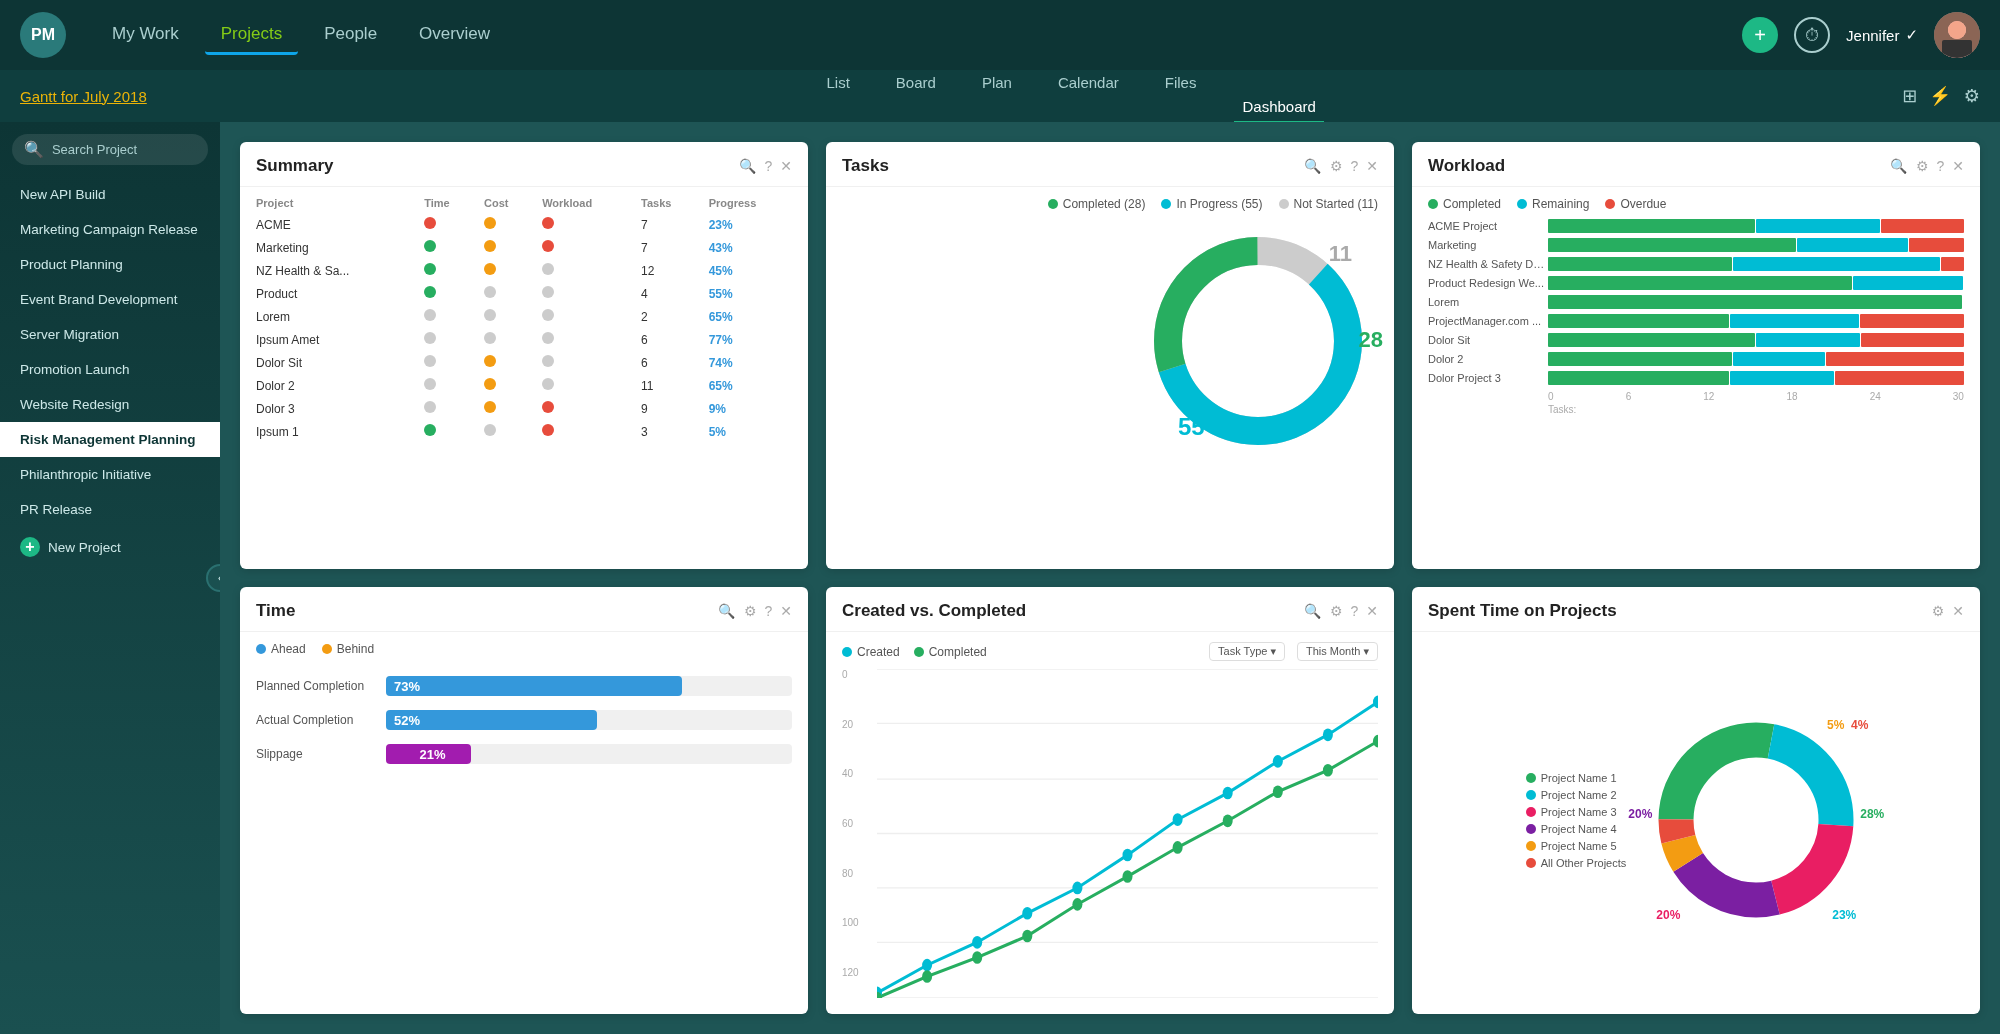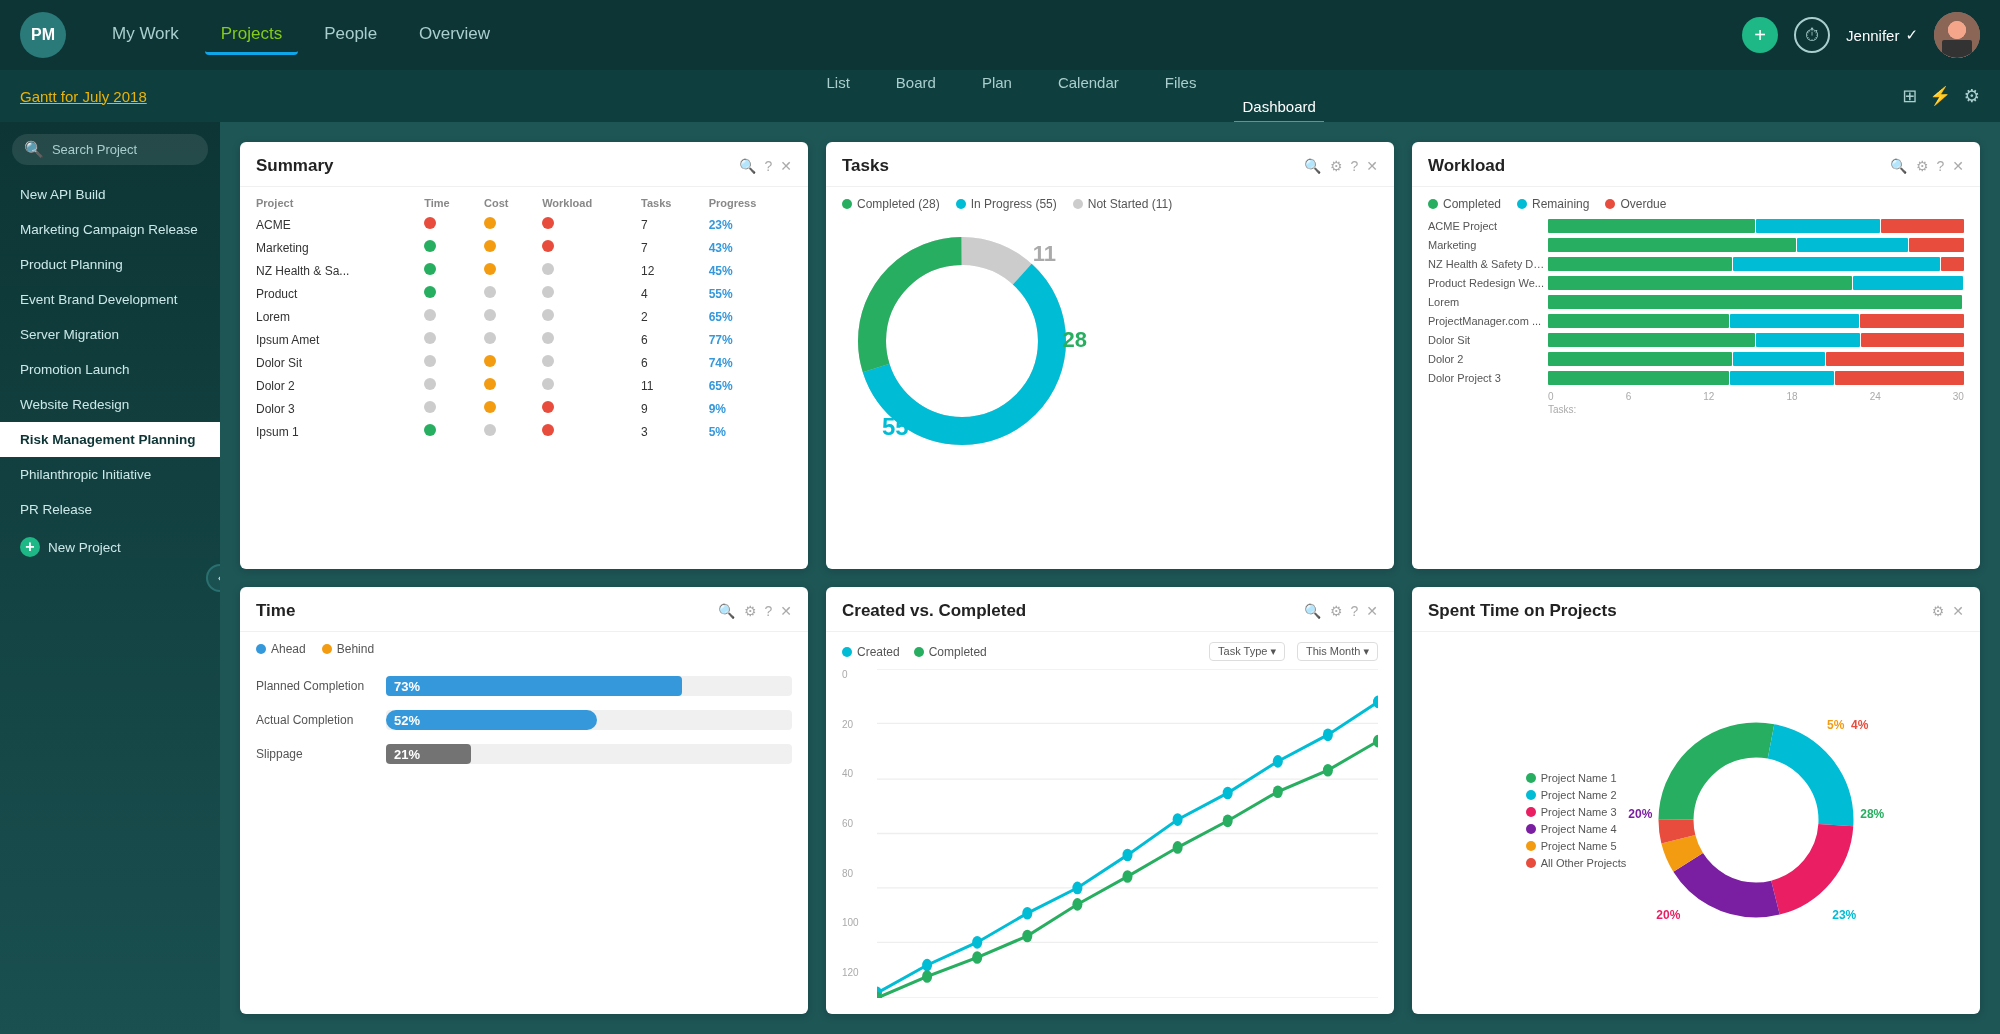--- a/index.html
+++ b/index.html
@@ -450,21 +450,21 @@
     <div class="widget tasks-widget">
       <div class="widget-header">
         <span class="widget-title">Tasks</span>
         <div class="widget-header-icons">
           <span class="widget-header-icon">🔍</span>
           <span class="widget-header-icon">⚙</span>
           <span class="widget-header-icon">?</span>
           <span class="widget-header-icon">✕</span>
         </div>
       </div>
-      <div class="widget-body" style="display:flex; align-items:flex-start;">
+      <div class="widget-body" style="display:flex; align-items:flex-end;">
         <div class="tasks-legend">
           <div class="legend-item">
               <div class="legend-dot" style="background:#27ae60;"></div>
               <span>Completed (28)</span>
             </div>
           <div class="legend-item">
               <div class="legend-dot" style="background:#00bcd4;"></div>
               <span>In Progress (55)</span>
             </div>
           <div class="legend-item">
@@ -628,29 +628,29 @@
             <div class="time-bar-label">Planned Completion</div>
             <div class="time-bar-outer">
               <div class="time-bar-fill" style="width:73%; background:#3498db;">
                 <span class="time-bar-pct">73%</span>
               </div>
             </div>
           </div>
           <div class="time-bar-row">
             <div class="time-bar-label">Actual Completion</div>
             <div class="time-bar-outer">
-              <div class="time-bar-fill" style="width:52%; background:#3498db;border-radius:11px;">
+              <div class="time-bar-fill" style="width:52%; background:#3498db;">
                 <span class="time-bar-pct">52%</span>
               </div>
             </div>
           </div>
           <div class="time-bar-row">
             <div class="time-bar-label">Slippage</div>
             <div class="time-bar-outer">
-              <div class="time-bar-fill" style="width:21%; background:#737373;">
+              <div class="time-bar-fill" style="width:21%; background:#a21caf;justify-content:center;">
                 <span class="time-bar-pct">21%</span>
               </div>
             </div>
           </div>
         </div>
       </div>
     </div>
 
     <div class="widget">
       <div class="widget-header">

